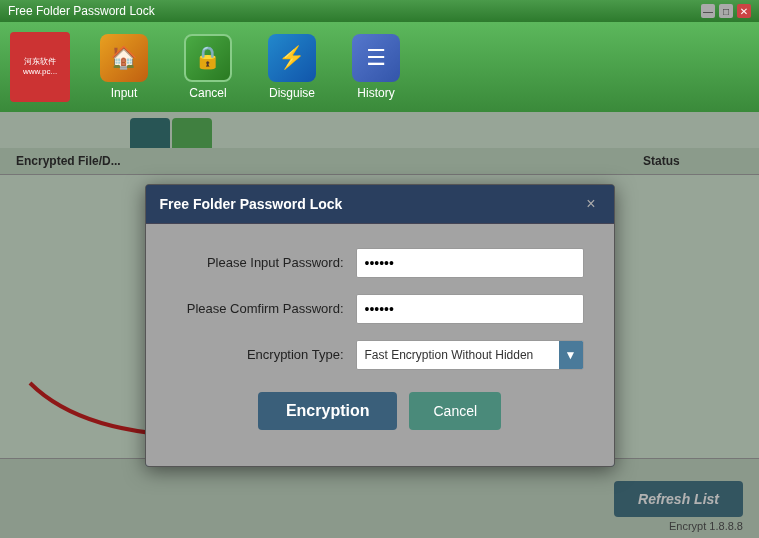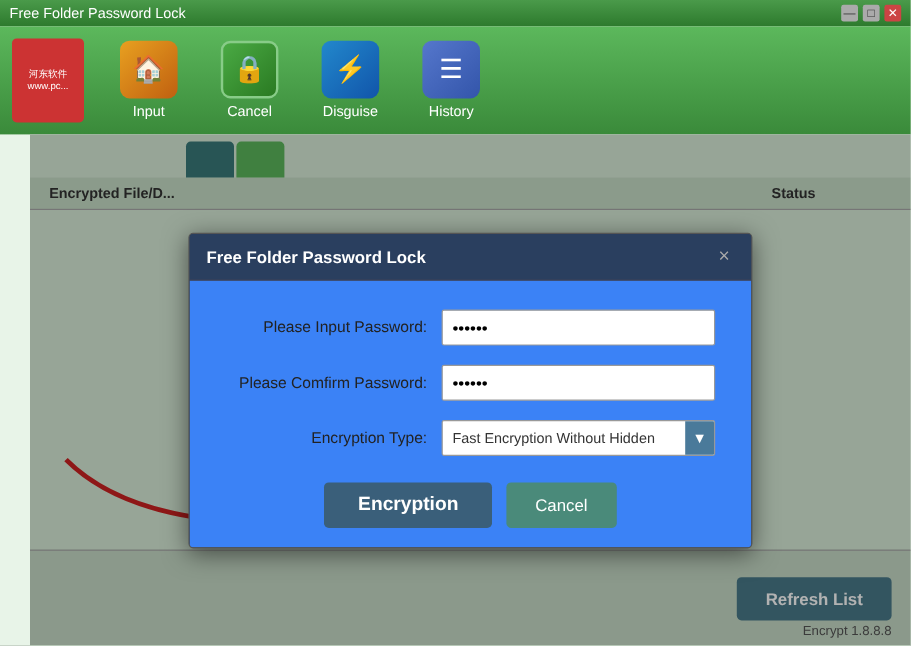--- a/index.html
+++ b/index.html
@@ -82,21 +82,20 @@
     .icon-encrypt { background: linear-gradient(135deg, #4aaa44, #2a7a22); border: 2px solid #88cc88; }
     .icon-disguise { background: linear-gradient(135deg, #2288cc, #1155aa); }
     .icon-history { background: linear-gradient(135deg, #5577cc, #3355aa); }
 
     
     .main-area {
       background: #d8ecd8;
       flex: 1;
       position: relative;
       height: calc(538px - 22px - 90px);
-      margin-left: 25px;
     }
 
     
     .tab-strip {
       display: flex;
       height: 36px;
       padding: 6px 130px 0;
       gap: 2px;
     }
     .tab {
@@ -146,20 +145,21 @@
     }
     .btn-action {
       background: #4a7a8a;
       color: white;
       border: none;
       padding: 10px 24px;
       border-radius: 4px;
       font-size: 14px;
       cursor: pointer;
       font-weight: bold;
+      font-style: italic;
     }
 
     
     .modal-overlay {
       position: absolute;
       top: 0; left: 0; right: 0; bottom: 0;
       background: rgba(0,0,0,0.3);
       display: flex;
       align-items: center;
       justify-content: center;
@@ -190,22 +190,22 @@
     }
     .dialog-close {
       color: #aaa;
       background: none;
       border: none;
       font-size: 16px;
       cursor: pointer;
       padding: 0 4px;
     }
     .dialog-body {
-      background: #3b82f6;
-      padding: 24px 30px 12px;
+      background: #a3a3a3;
+      padding: 24px 30px 32px;
     }
     .form-row {
       display: flex;
       align-items: center;
       margin-bottom: 16px;
     }
     .form-label {
       width: 180px;
       text-align: right;
       padding-right: 12px;

